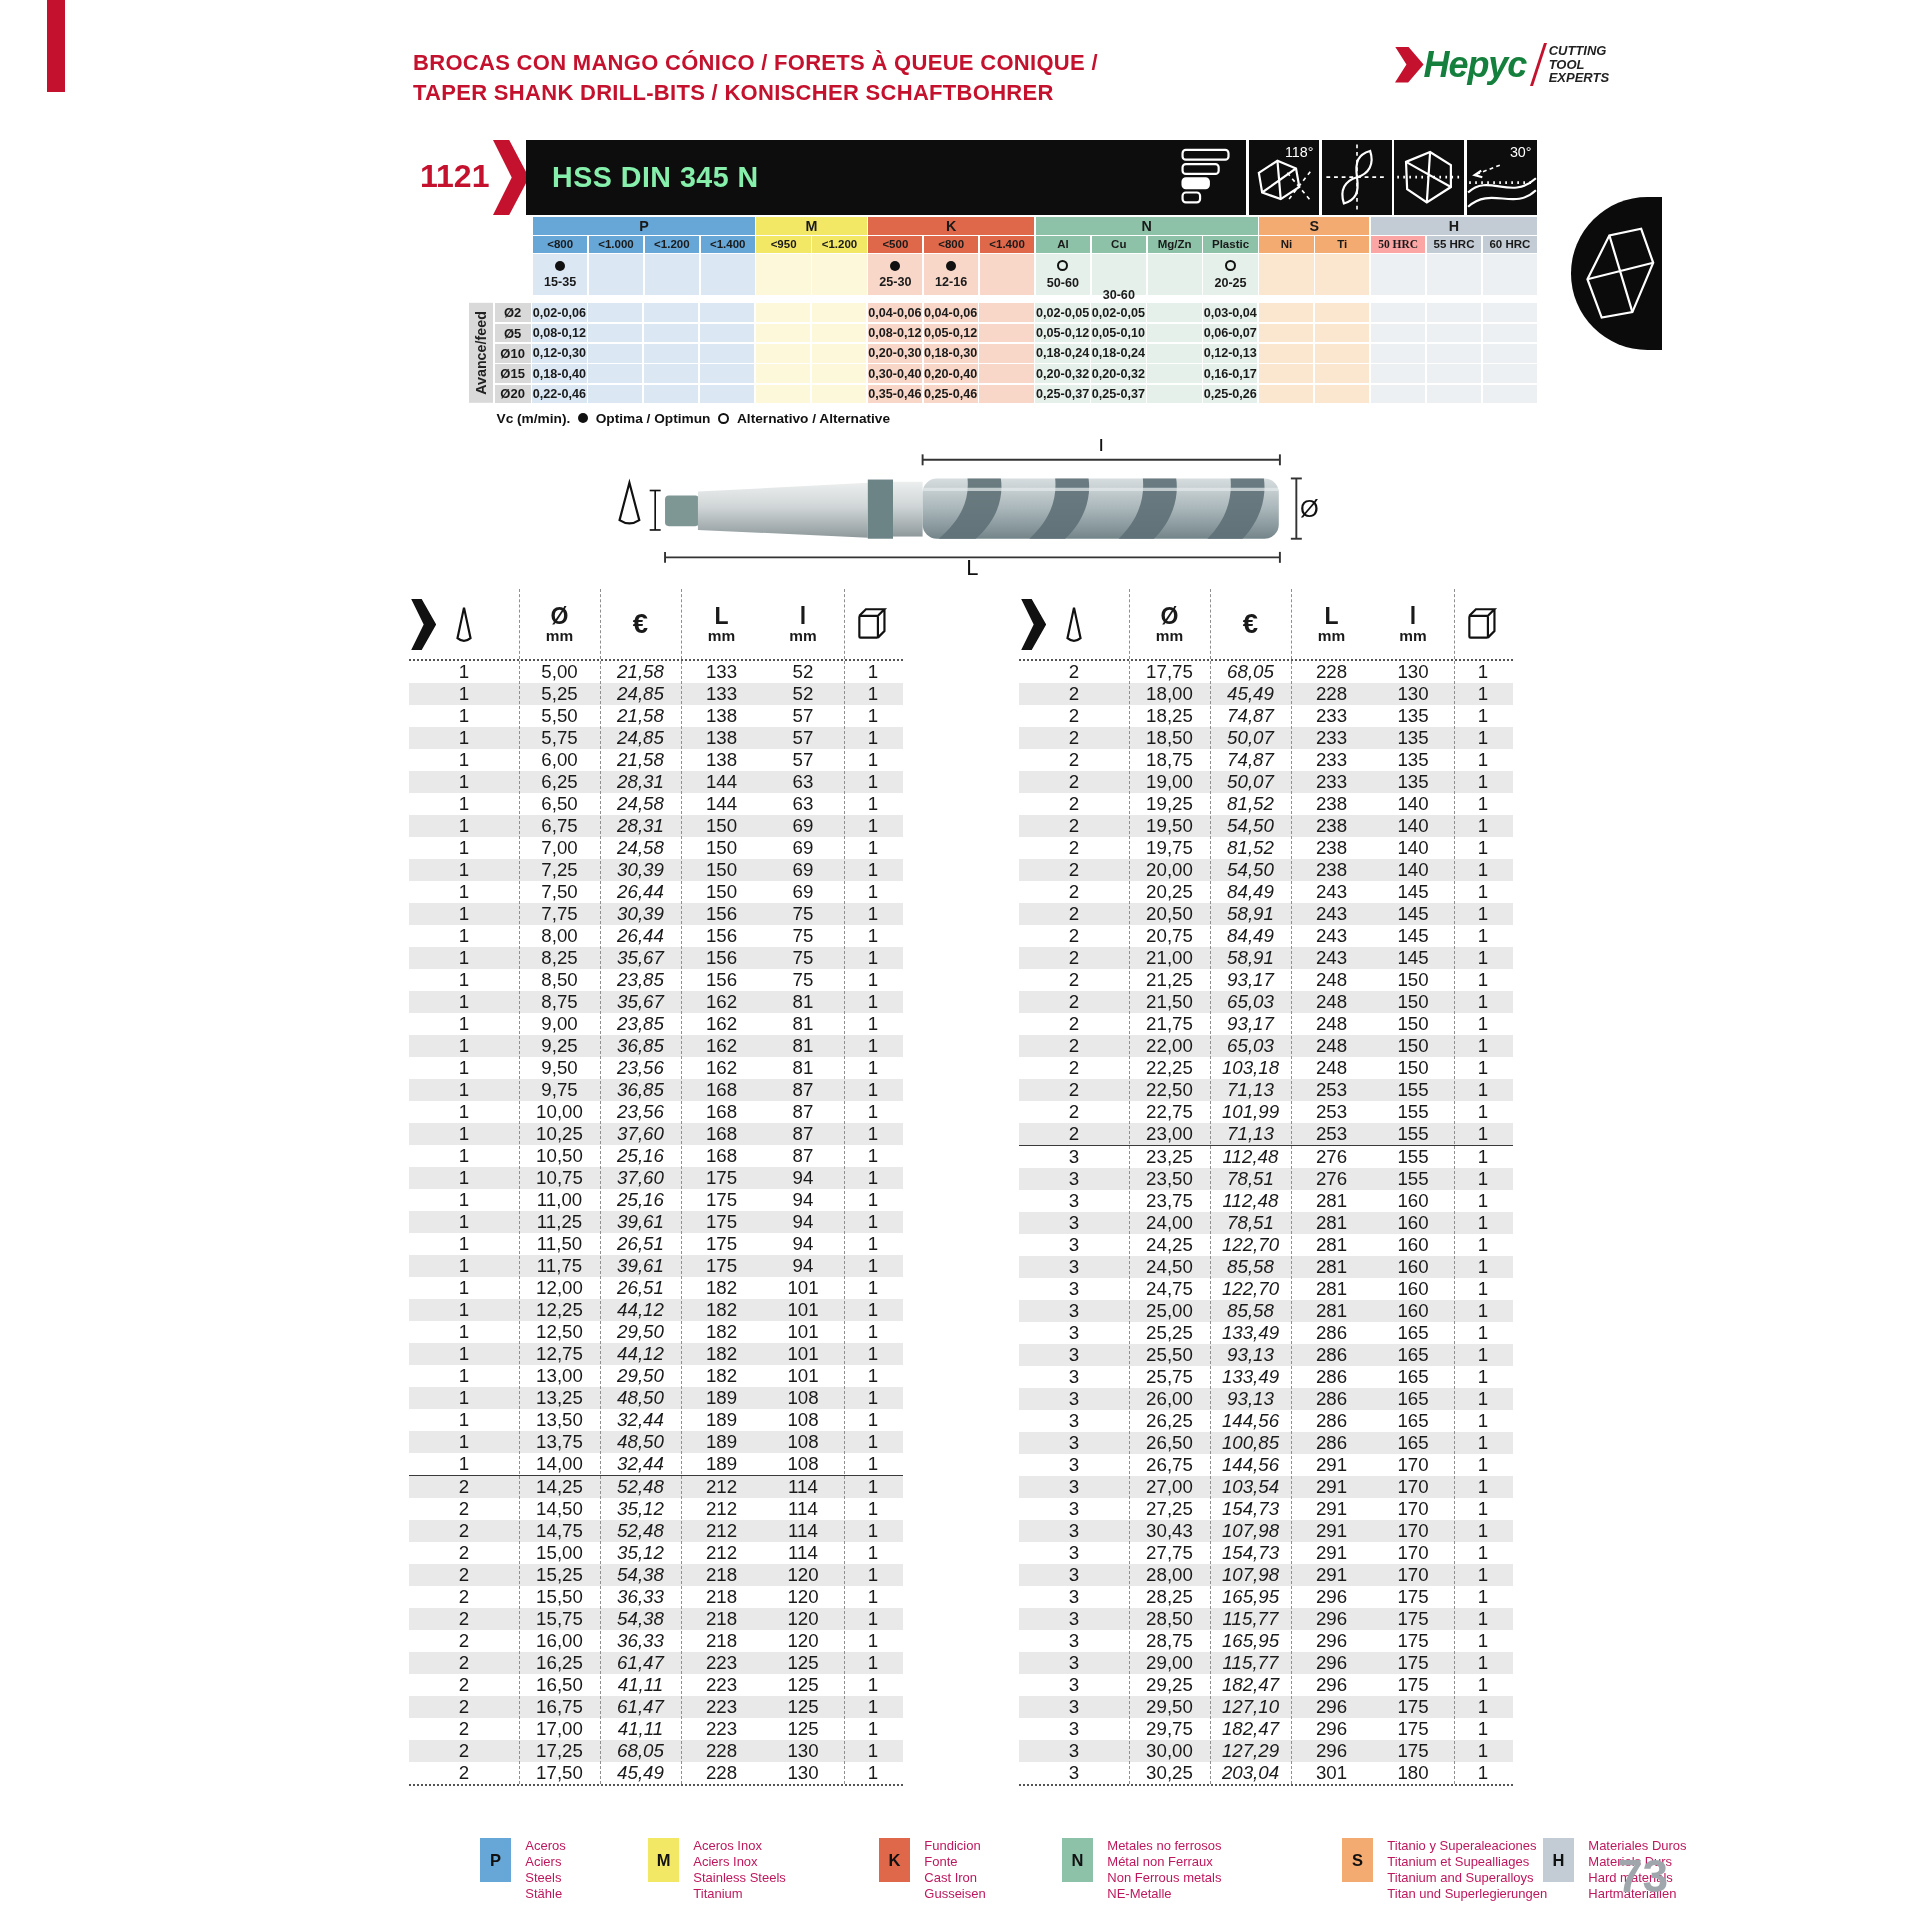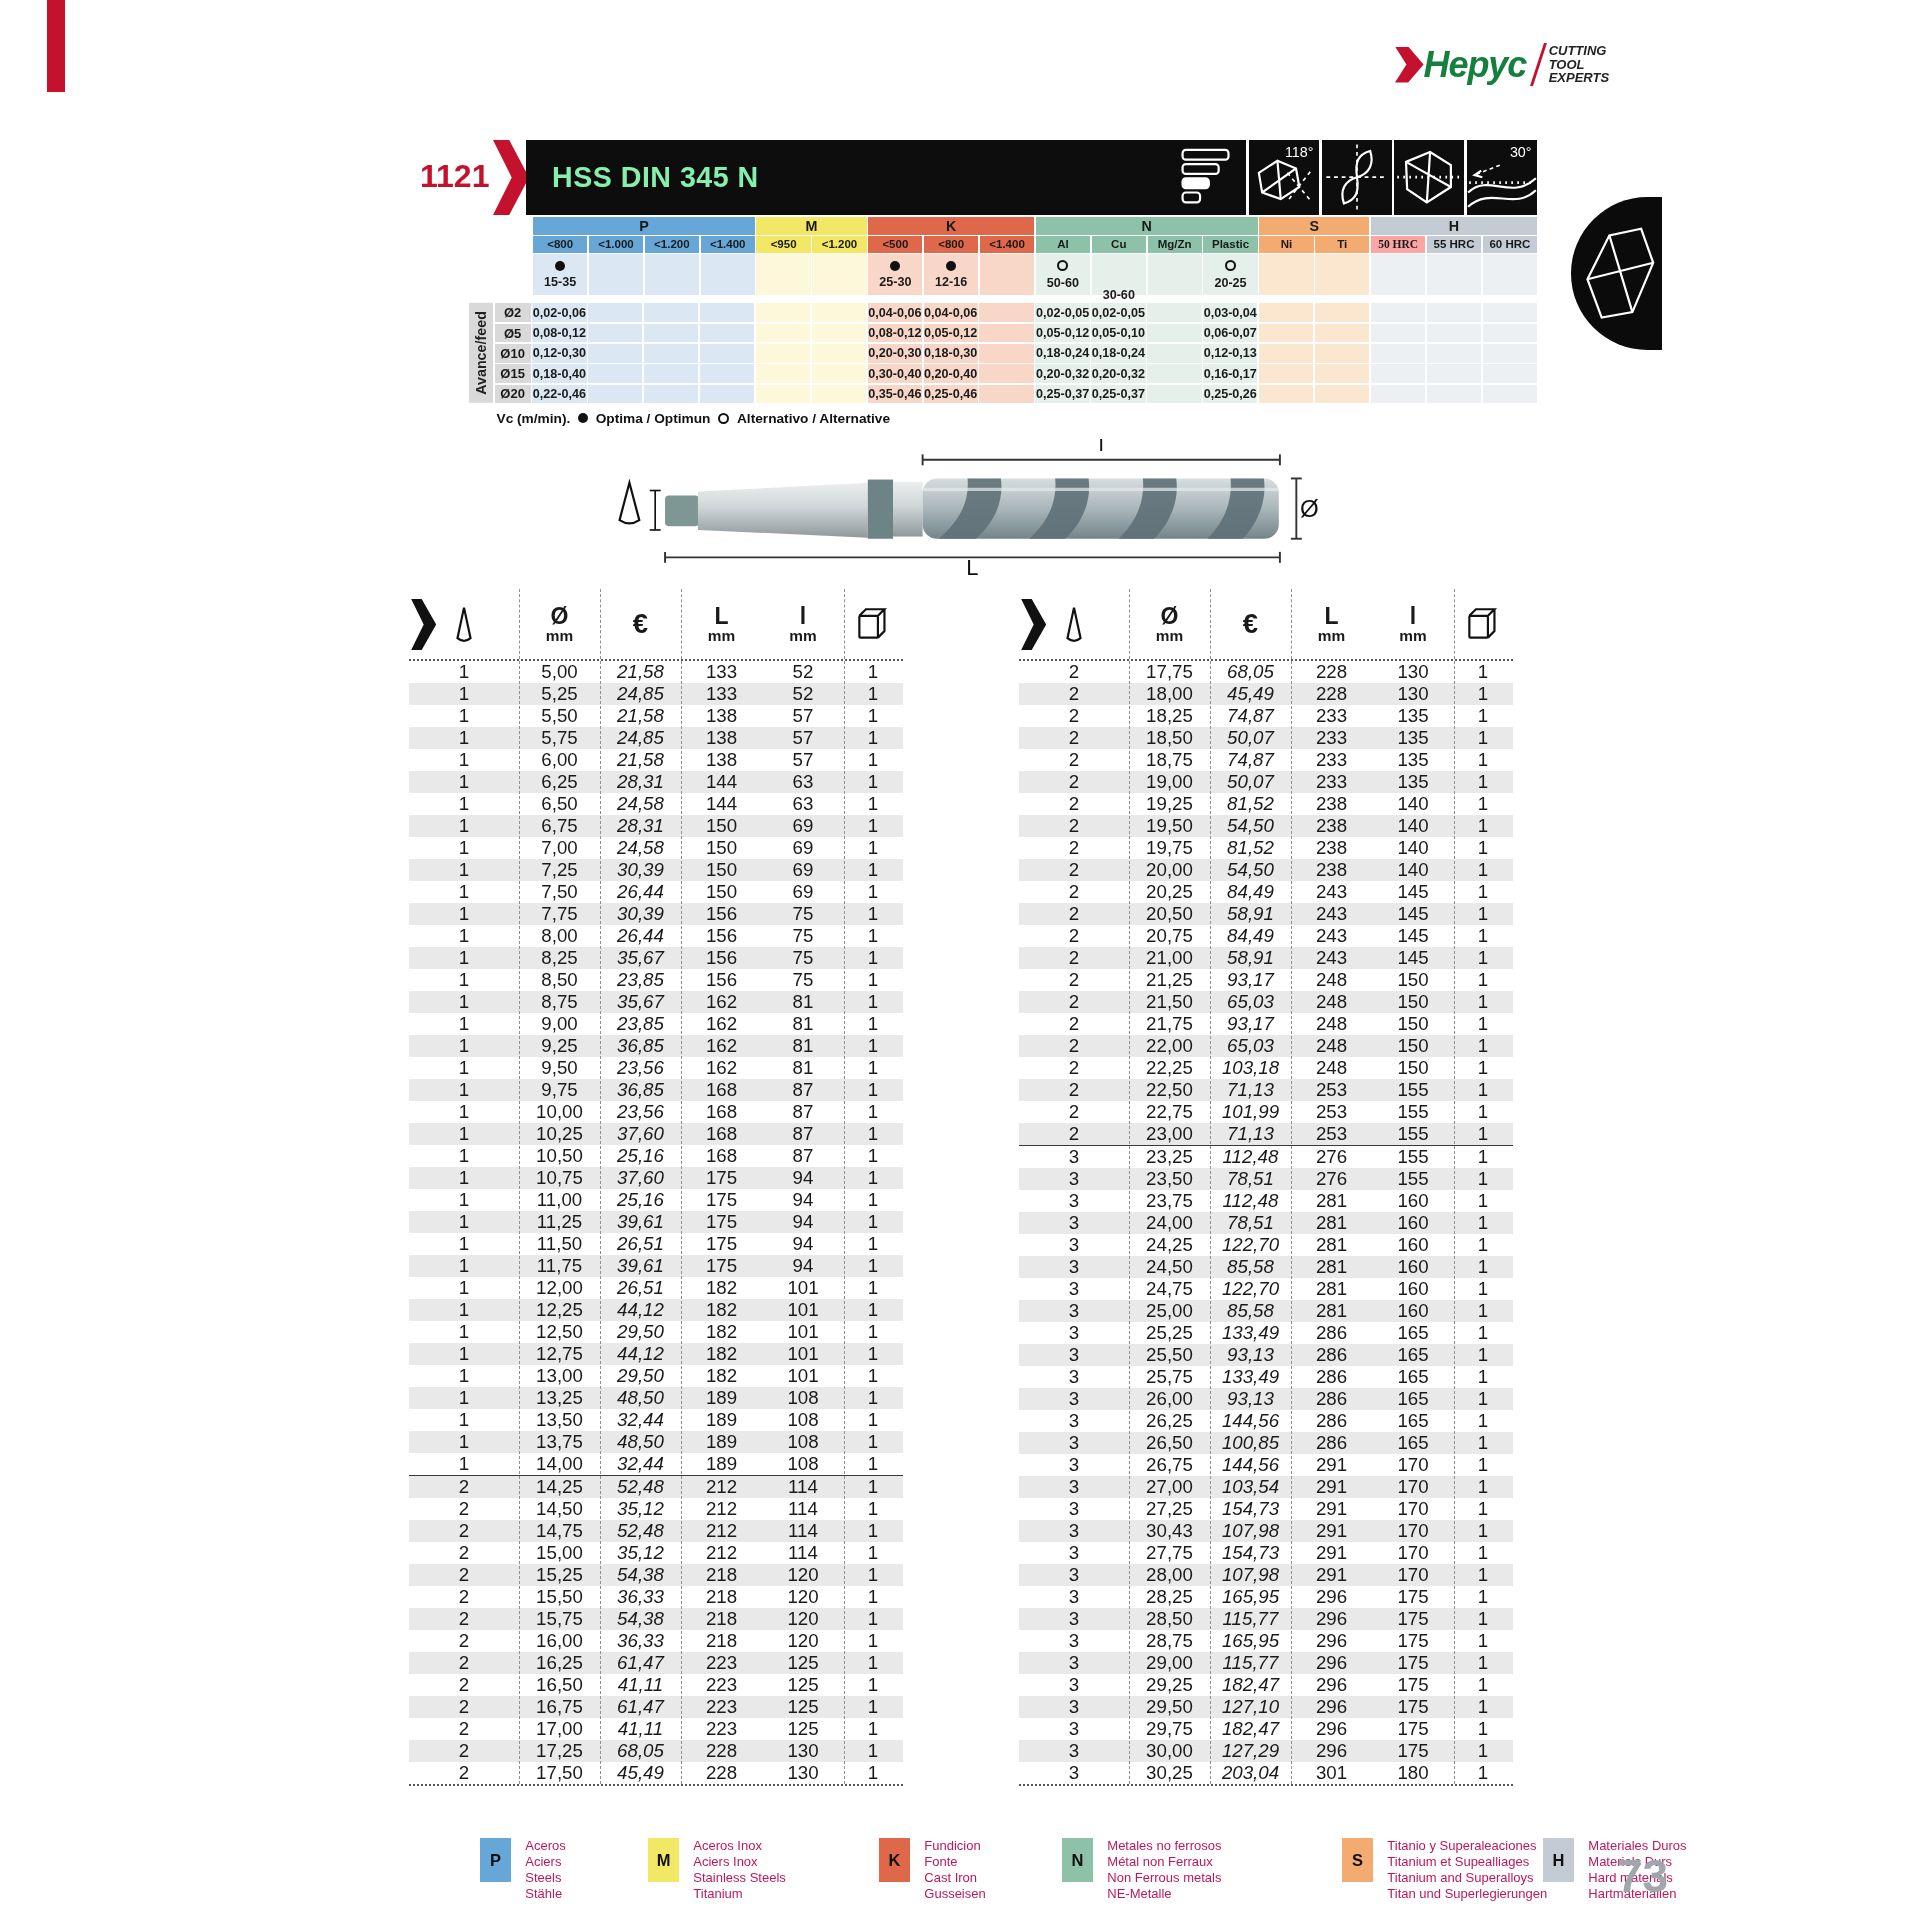--- a/index.html
+++ b/index.html
@@ -69,20 +69,24 @@
   .ltext{margin-left:14.3px;font-size:13px;line-height:16px;color:#be185d;white-space:nowrap;}
   .pagenum{position:absolute;left:1617px;top:1849px;font-size:46px;font-weight:800;color:#9fa6ac;}
 </style>
 </head>
 <body>
 
 <div id="page">
 
   <div class="red-corner"></div>
 
+  <div class="title">
+    <div>BROCAS CON MANGO CÓNICO / FORETS À QUEUE CONIQUE /</div>
+    <div>TAPER SHANK DRILL-BITS / KONISCHER SCHAFTBOHRER</div>
+  </div>
 
   <div class="logo">
     <div class="logo-arrow"></div>
     <div class="logo-brand">Hepyc</div>
     <div class="logo-slash"></div>
     <div class="logo-tag">
       <div>CUTTING</div>
       <div>TOOL</div>
       <div>EXPERTS</div>
     </div>

